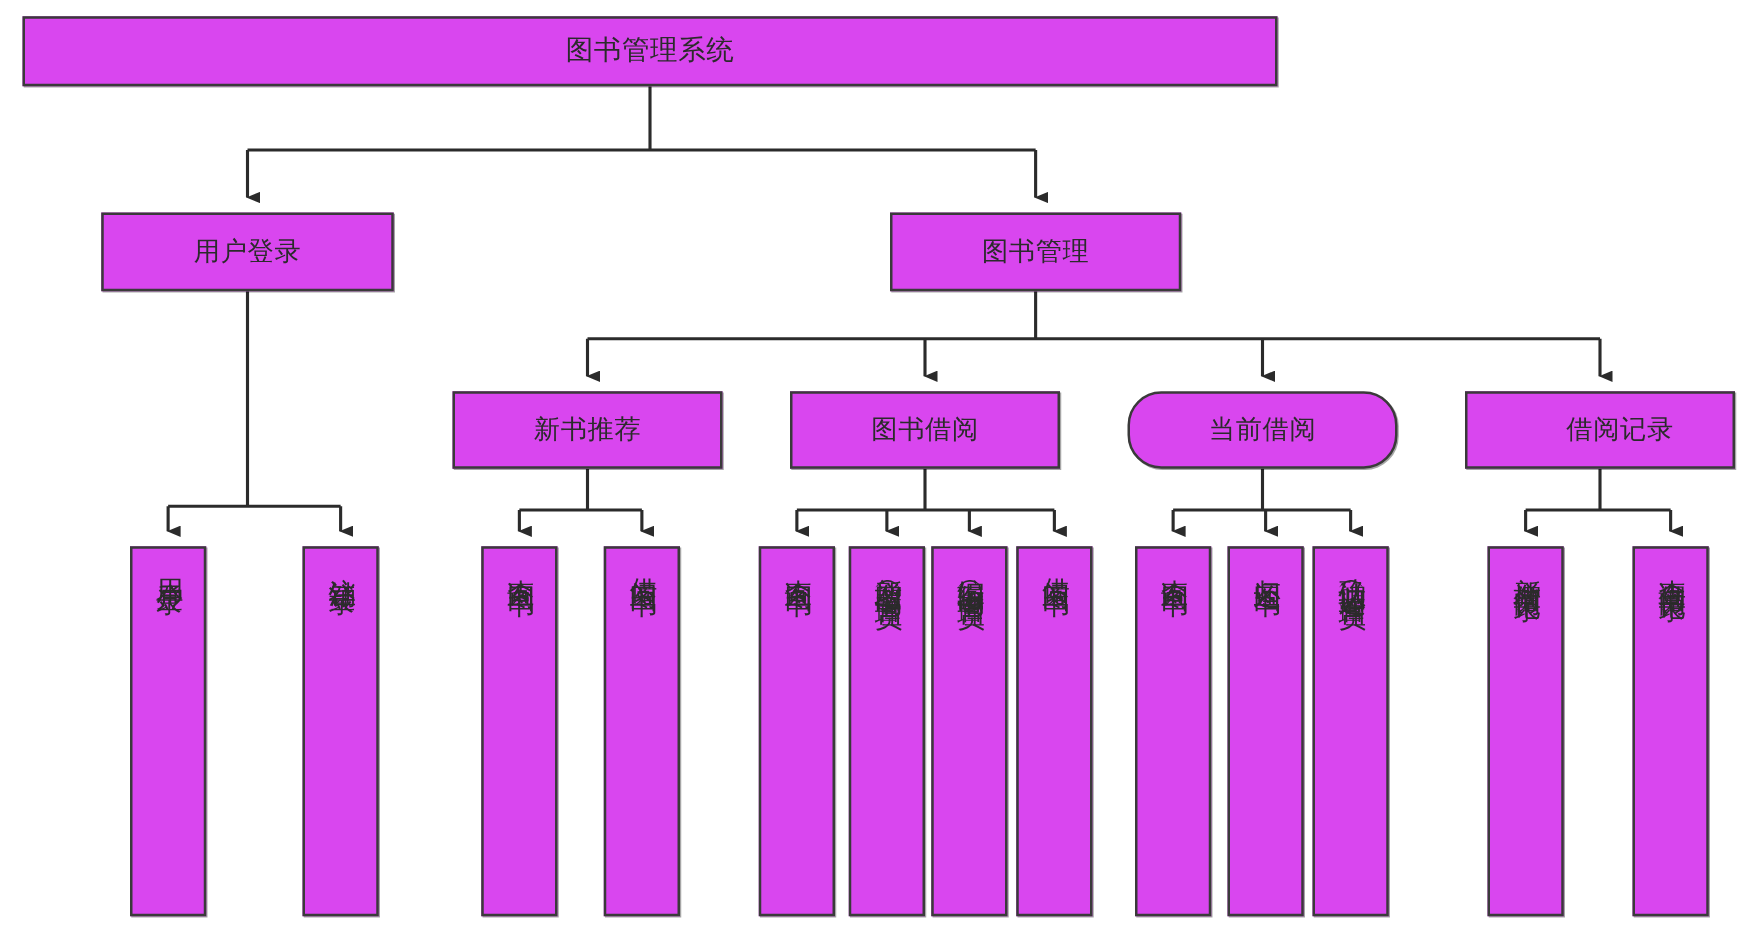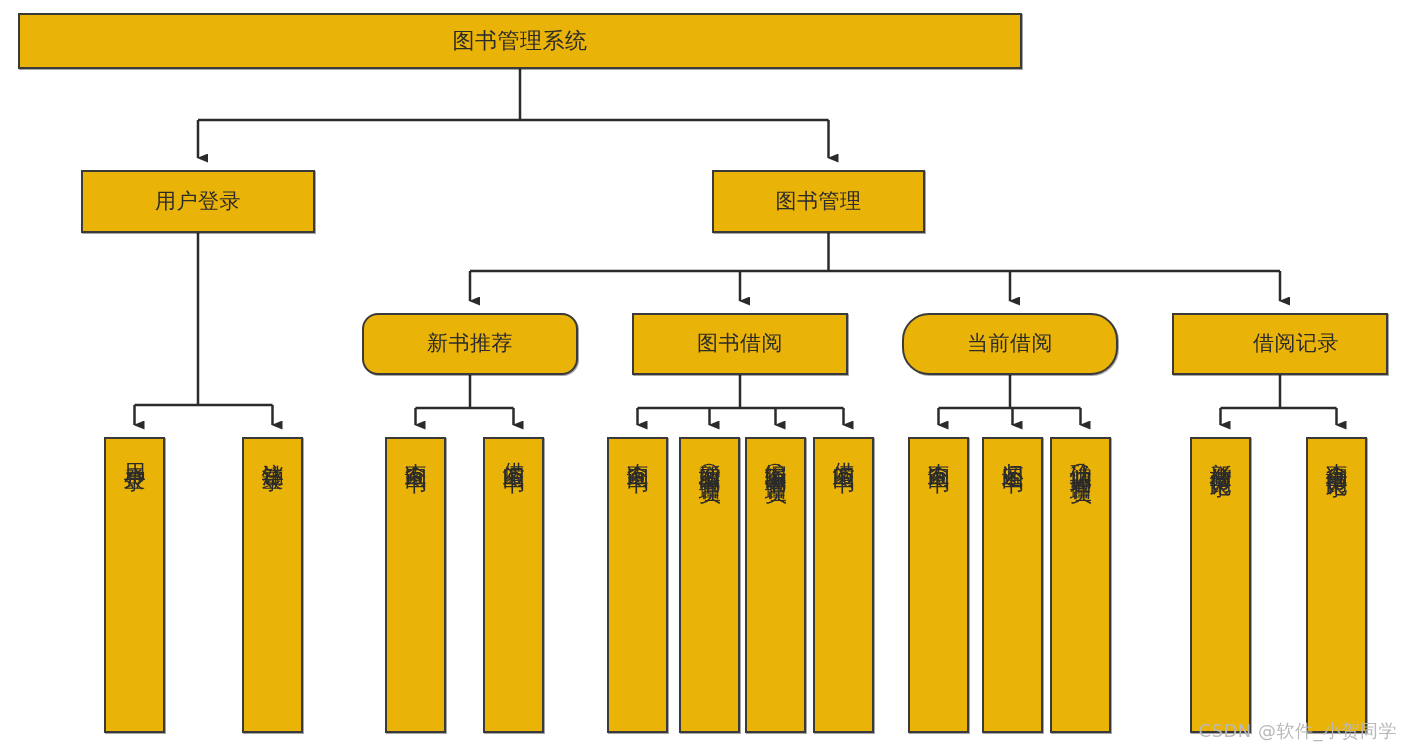--- a/index.html
+++ b/index.html
@@ -22,21 +22,21 @@
     position: absolute;
     left: 0;
     top: 0;
     width: 1405px;
     height: 747px;
     pointer-events: none;
   }
   .node {
     position: absolute;
     box-sizing: border-box;
-    background: #eab308;
+    background: #d946ef;
     border: 2px solid #3a3a3a;
     display: flex;
     align-items: center;
     justify-content: center;
     box-shadow: 1px 1px 0 rgba(0,0,0,0.35);
   }
   .node .node-label {
     color: #2b2b2b;
     letter-spacing: 0.5px;
     white-space: nowrap;
@@ -122,24 +122,24 @@
       </g>
   </svg>
 
   <div id="nodes-layer">
       <div class="node horiz root" style="left: 18px; top: 13px; width: 1004px; height: 56px;">
         <span class="node-label">图书管理系统</span>
       </div>
       <div class="node horiz" style="left: 81px; top: 170px; width: 234px; height: 63px;">
         <span class="node-label">用户登录</span>
       </div>
-      <div class="node horiz" style="left: 712px; top: 170px; width: 213px; height: 63px;">
+      <div class="node horiz" style="left: 712px; top: 170px; width: 233px; height: 63px;">
         <span class="node-label">图书管理</span>
       </div>
-      <div class="node horiz" style="left: 362px; top: 313px; width: 216px; height: 62px; border-radius: 16px;">
+      <div class="node horiz" style="left: 362px; top: 313px; width: 216px; height: 62px;">
         <span class="node-label">新书推荐</span>
       </div>
       <div class="node horiz" style="left: 632px; top: 313px; width: 216px; height: 62px; text-align: center;">
         <span class="node-label">图书借阅</span>
       </div>
       <div class="node horiz" style="left: 902px; top: 313px; width: 216px; height: 62px; border-radius: 27px;">
         <span class="node-label">当前借阅</span>
       </div>
       <div class="node horiz" style="left: 1172px; top: 313px; width: 216px; height: 62px; padding-left: 32px;">
         <span class="node-label">借阅记录</span>
@@ -178,15 +178,14 @@
         <span class="node-label">确认归还（管理员）</span>
       </div>
       <div class="node vert" style="left: 1190px; top: 437px; width: 61px; height: 296px;">
         <span class="node-label">新增借阅记录</span>
       </div>
       <div class="node vert" style="left: 1306px; top: 437px; width: 61px; height: 296px;">
         <span class="node-label">查询借阅记录</span>
       </div>
     </div>
 
-  <div id="watermark">CSDN @软件_小贺同学</div>
 
 </div>
 
 </body></html>

